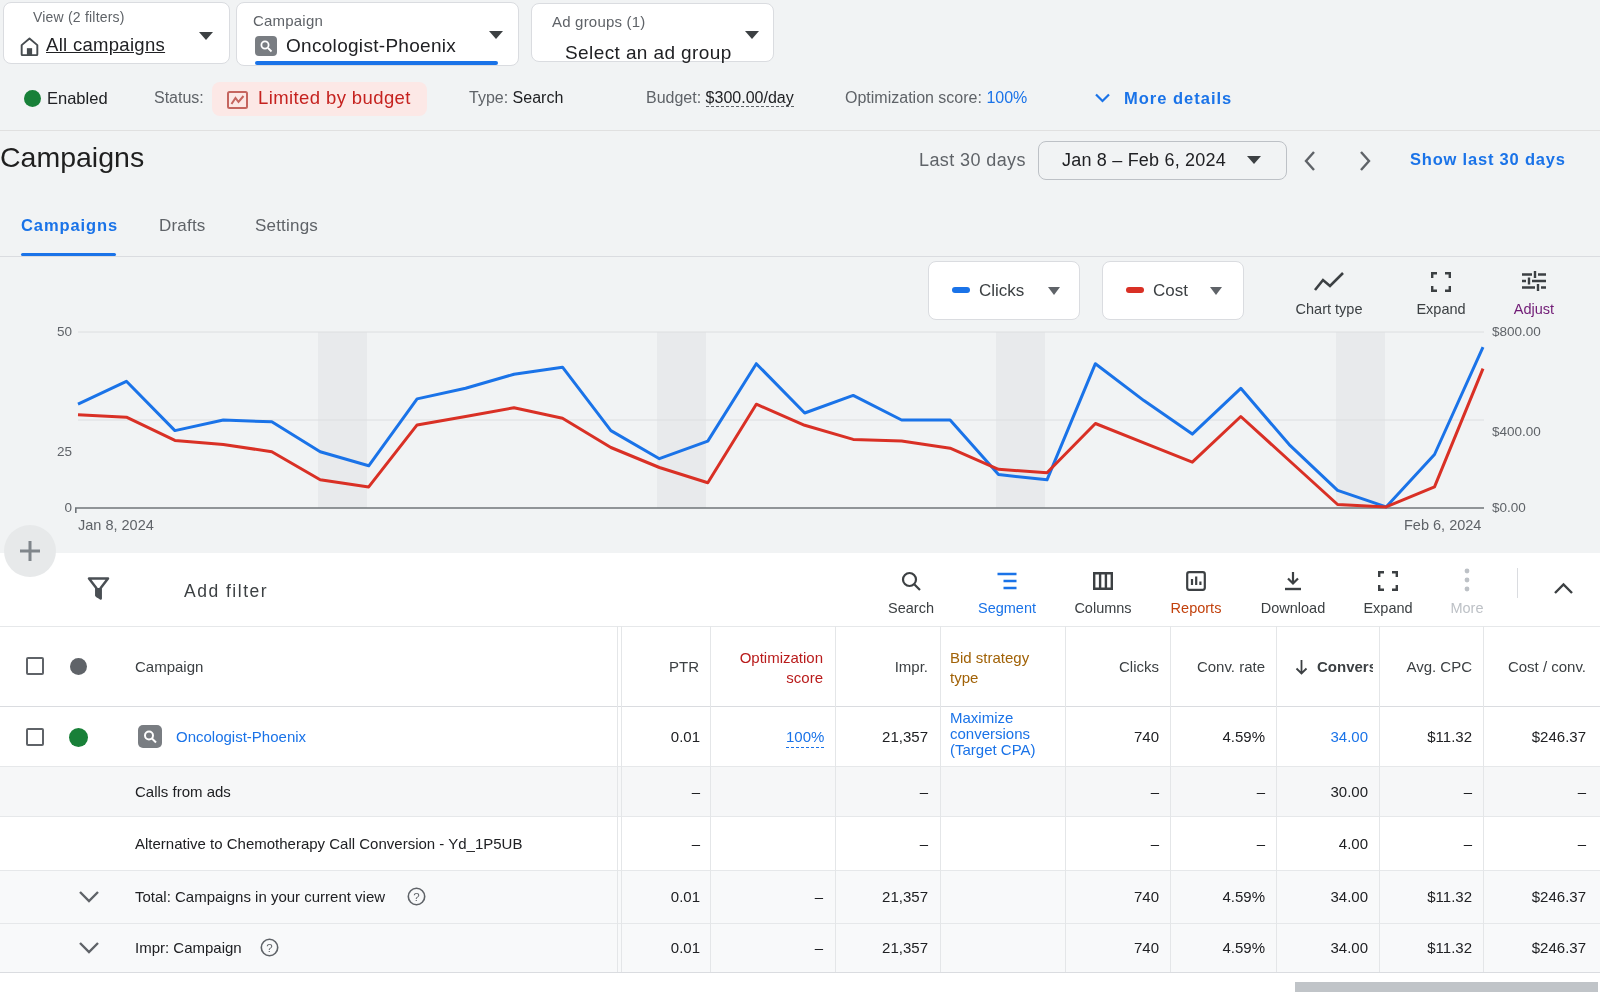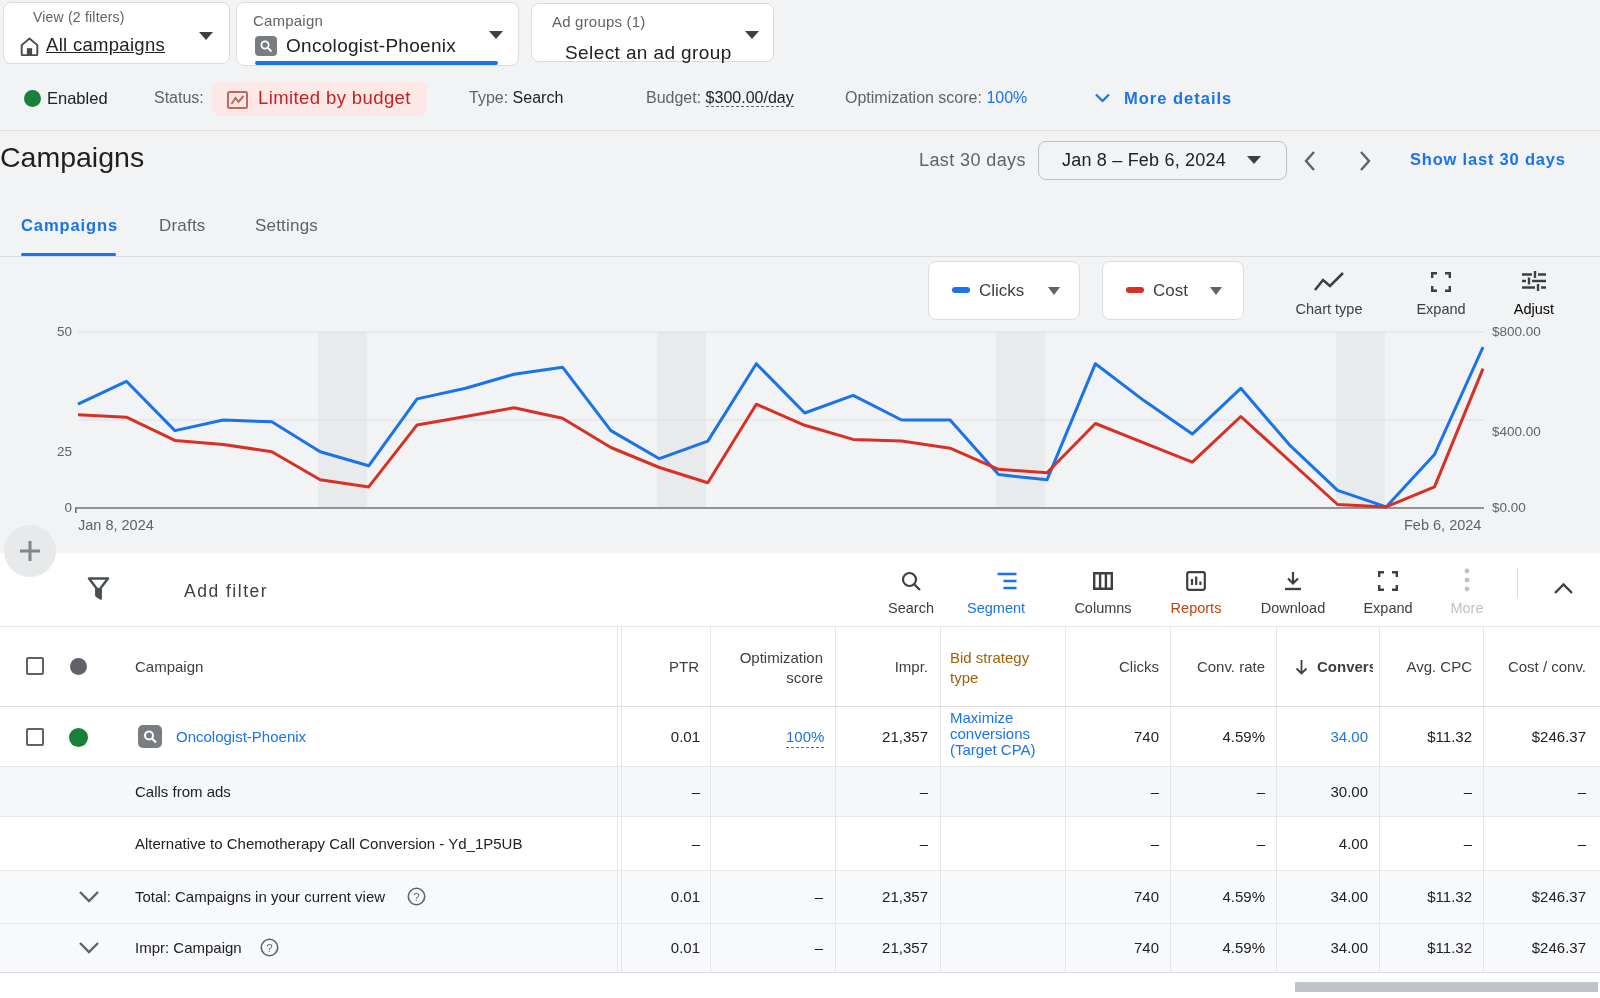--- a/index.html
+++ b/index.html
@@ -113,21 +113,21 @@
   </svg>
 <div class="abs" style="left:1290px;top:301px;width:78px;font-size:14.5px;color:#3c4043;text-align:center;">Chart type</div>
 <svg class="abs" style="left:1431px;top:272px;" width="20" height="20" viewBox="0 0 20 20">
     <path d="M1.2 6V1.2H6M14 1.2h4.8V6M18.8 14v4.8H14M6 18.8H1.2V14" fill="none" stroke="#3c4043" stroke-width="2.4"></path>
   </svg>
 <div class="abs" style="left:1402px;top:301px;width:78px;font-size:14.5px;color:#3c4043;text-align:center;">Expand</div>
 <svg class="abs" style="left:1522px;top:270px;" width="24" height="22" viewBox="0 0 24 22">
     <path d="M0 4.5h10M16 4.5h8M0 11h4M10 11h14M0 17.5h13M19 17.5h5" stroke="#3c4043" stroke-width="2.4"></path>
     <path d="M13 1v7M7 7.5v7M16 14v7" stroke="#3c4043" stroke-width="2.4"></path>
   </svg>
-<div class="abs" style="left:1495px;top:301px;width:78px;font-size:14.5px;color:#000000;text-align:center;">Adjust</div>
+<div class="abs" style="left:1495px;top:301px;width:78px;font-size:14.5px;color:#701a75;text-align:center;">Adjust</div>
 
 <div class="abs" style="left:0;top:553px;width:1600px;height:445px;background:#fff;"></div>
 
 <div class="abs" style="left:4px;top:525px;width:52px;height:52px;border-radius:50%;background:#e7e9ea;"></div>
 <svg class="abs" style="left:4px;top:525px;" width="52" height="52" viewBox="0 0 52 52">
     <path d="M26 16v20M16 26h20" stroke="#80868b" stroke-width="3" fill="none"></path>
   </svg>
 
 <svg class="abs" style="left:87px;top:576px;" width="23" height="25" viewBox="0 0 23 25">
     <path d="M2 2.5h19l-7.3 9.4v10.6l-4.4-3.1v-7.5z" fill="none" stroke="#4a4f54" stroke-width="2.5" stroke-linejoin="round"></path>
@@ -137,21 +137,21 @@
 
 <svg class="abs" style="left:899px;top:569px;" width="24" height="24" viewBox="0 0 24 24">
     <circle cx="10.5" cy="10.5" r="6.5" fill="none" stroke="#3c4043" stroke-width="2.2"></circle>
     <path d="M15.5 15.5L21 21" stroke="#3c4043" stroke-width="2.2"></path>
   </svg>
 <div class="abs" style="left:871px;top:600px;width:80px;font-size:14.5px;color:#3c4043;text-align:center;">Search</div>
 
 <svg class="abs" style="left:995px;top:569px;" width="24" height="24" viewBox="0 0 24 24">
     <path d="M2.5 5h19M8.5 12h13M8.5 19h13" stroke="#1a73e8" stroke-width="2.6"></path>
   </svg>
-<div class="abs" style="left:967px;top:600px;width:80px;font-size:14.5px;color:#1a73e8;text-align:left;">Segment</div>
+<div class="abs" style="left:967px;top:600px;width:80px;font-size:14.5px;color:#1a73e8;text-align:center;">Segment</div>
 
 <svg class="abs" style="left:1091px;top:569px;" width="24" height="24" viewBox="0 0 24 24">
     <path d="M3.2 4.2h17.6v15.6H3.2zM9.1 4.2v15.6M14.9 4.2v15.6" fill="none" stroke="#3c4043" stroke-width="2.4"></path>
   </svg>
 <div class="abs" style="left:1063px;top:600px;width:80px;font-size:14.5px;color:#3c4043;text-align:center;">Columns</div>
 
 <svg class="abs" style="left:1184px;top:569px;" width="24" height="24" viewBox="0 0 24 24">
     <rect x="3.2" y="3.2" width="17.6" height="17.6" rx="2" fill="none" stroke="#3c4043" stroke-width="2.2"></rect>
     <path d="M8 16v-6M12.2 16V7.5M16.4 16v-3.5" stroke="#3c4043" stroke-width="2.2"></path>
   </svg>
@@ -200,21 +200,21 @@
 <div class="vline" style="left:1065px;"></div>
 <div class="vline" style="left:1170px;"></div>
 <div class="vline" style="left:1276px;"></div>
 <div class="vline" style="left:1379px;"></div>
 <div class="vline" style="left:1483px;"></div>
 
 <div class="abs" style="left:26px;top:657px;width:18px;height:18px;border:2px solid #5f6368;border-radius:2px;"></div>
 <div class="abs" style="left:70px;top:658px;width:17px;height:17px;border-radius:50%;background:#5f6368;"></div>
 <div class="abs" style="left:135px;top:658px;font-size:15px;color:#3c4043;">Campaign</div>
 <div class="num" style="left:599px;top:658px;width:100px;color:#3c4043;">PTR</div>
-<div class="num" style="left:693px;top:648px;width:130px;color:#404040;line-height:20px;">Optimization<br>score</div>
+<div class="num" style="left:693px;top:648px;width:130px;color:#b91c1c;line-height:20px;">Optimization<br>score</div>
 <div class="num" style="left:828px;top:658px;width:100px;color:#3c4043;">Impr.</div>
 <div class="abs" style="left:950px;top:648px;font-size:15px;color:#a16207;line-height:20px;">Bid strategy<br>type</div>
 <div class="num" style="left:1059px;top:658px;width:100px;color:#3c4043;">Clicks</div>
 <div class="num" style="left:1165px;top:658px;width:100px;color:#3c4043;">Conv. rate</div>
 <svg class="abs" style="left:1294px;top:659px;" width="15" height="16" viewBox="0 0 15 16">
     <path d="M7.5 1v12.5M2.5 9.5l5 5 5-5" fill="none" stroke="#3c4043" stroke-width="1.8"></path>
   </svg>
 <div class="abs" style="left:1317px;top:658px;width:56px;font-size:15px;font-weight:bold;color:#3c4043;overflow:hidden;white-space:nowrap;">Convers</div>
 <div class="num" style="left:1372px;top:658px;width:100px;color:#3c4043;">Avg. CPC</div>
 <div class="num" style="left:1478px;top:658px;width:108px;color:#3c4043;">Cost / conv.</div>

